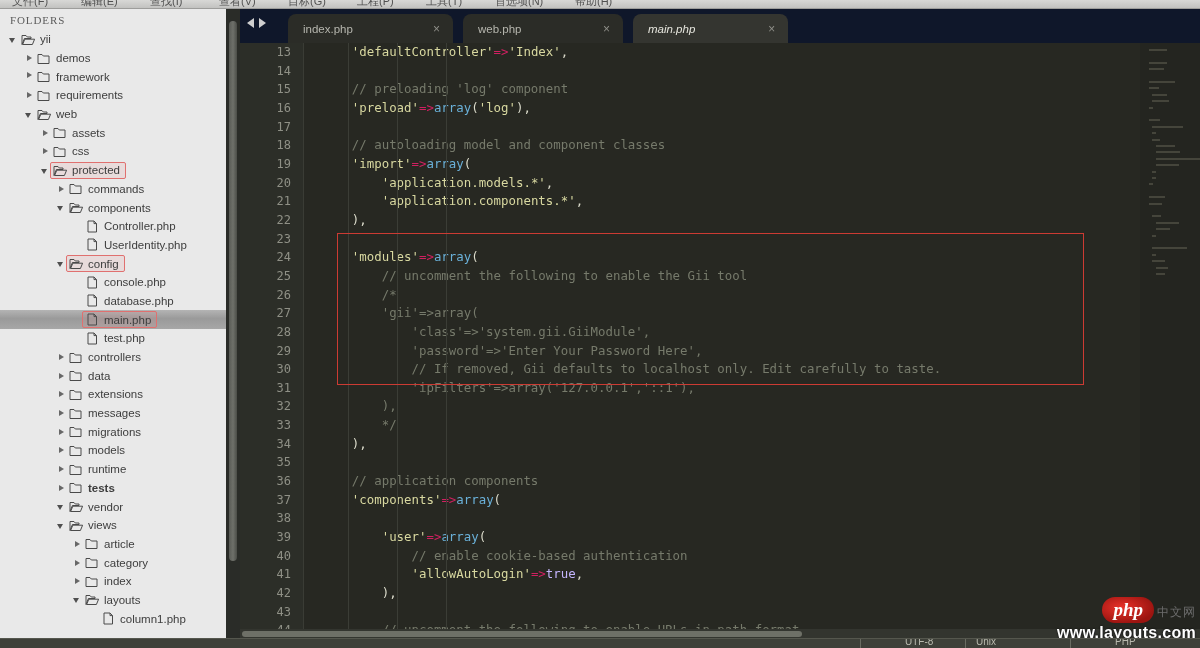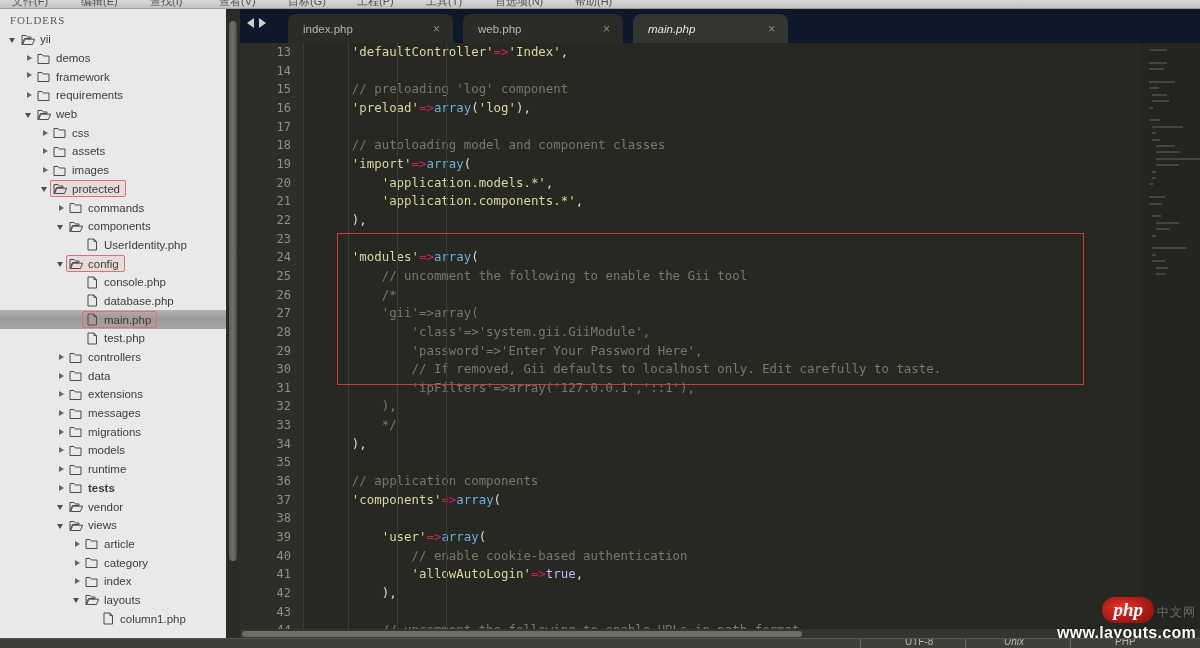--- a/index.html
+++ b/index.html
@@ -411,49 +411,35 @@
         <div class="row">
           <span style="flex: 0 0 40px;"></span>
           <span style="display: flex; align-items: center;">
             <span class="arrow closed"></span>
             <span style="display: flex; align-items: center; padding: 1px 5px 1px 2px;">
               <span class="ficon">
                 <svg width="15" height="13" viewBox="0 0 15 13">
                   <path d="M1 11.5 L1 2.5 L5 2.5 L6.3 4 L12 4 L12 11.5 Z" fill="none" stroke="#4a4a4a" stroke-width="1"></path>
                 </svg>
               </span>
+              <span class="lbl">assets</span>
+            </span>
+          </span>
+        </div>
+        <div class="row">
+          <span style="flex: 0 0 40px;"></span>
+          <span style="display: flex; align-items: center;">
+            <span class="arrow closed"></span>
+            <span style="display: flex; align-items: center; padding: 1px 5px 1px 2px;">
+              <span class="ficon">
+                <svg width="15" height="13" viewBox="0 0 15 13">
+                  <path d="M1 11.5 L1 2.5 L5 2.5 L6.3 4 L12 4 L12 11.5 Z" fill="none" stroke="#4a4a4a" stroke-width="1"></path>
+                </svg>
+              </span>
               <span class="lbl">css</span>
-            </span>
-          </span>
-        </div>
-        <div class="row">
-          <span style="flex: 0 0 40px;"></span>
-          <span style="display: flex; align-items: center;">
-            <span class="arrow closed"></span>
-            <span style="display: flex; align-items: center; padding: 1px 5px 1px 2px;">
-              <span class="ficon">
-                <svg width="15" height="13" viewBox="0 0 15 13">
-                  <path d="M1 11.5 L1 2.5 L5 2.5 L6.3 4 L12 4 L12 11.5 Z" fill="none" stroke="#4a4a4a" stroke-width="1"></path>
-                </svg>
-              </span>
-              <span class="lbl">assets</span>
-            </span>
-          </span>
-        </div>
-        <div class="row">
-          <span style="flex: 0 0 40px;"></span>
-          <span style="display: flex; align-items: center;">
-            <span class="arrow closed"></span>
-            <span style="display: flex; align-items: center; padding: 1px 5px 1px 2px;">
-              <span class="ficon">
-                <svg width="15" height="13" viewBox="0 0 15 13">
-                  <path d="M1 11.5 L1 2.5 L5 2.5 L6.3 4 L12 4 L12 11.5 Z" fill="none" stroke="#4a4a4a" stroke-width="1"></path>
-                </svg>
-              </span>
-              <span class="lbl">images</span>
             </span>
           </span>
         </div>
         <div class="row">
           <span style="flex: 0 0 40px;"></span>
           <span style="display: flex; align-items: center;">
             <span class="arrow open"></span>
             <span class="hl-box" style="display: flex; align-items: center; padding: 1px 5px 1px 2px;">
               <span class="ficon">
                 <svg width="15" height="13" viewBox="0 0 15 13">
@@ -482,20 +468,34 @@
           <span style="flex: 0 0 56px;"></span>
           <span style="display: flex; align-items: center;">
             <span class="arrow open"></span>
             <span style="display: flex; align-items: center; padding: 1px 5px 1px 2px;">
               <span class="ficon">
                 <svg width="15" height="13" viewBox="0 0 15 13">
                   <path d="M1 11.5 L1 2.5 L5 2.5 L6.3 4 L10 4 L10 5.5 L3.4 5.5 L1 11.5 Z M3.8 6.2 L13.6 6.2 L11.4 11.5 L1.6 11.5 Z" fill="none" stroke="#4a4a4a" stroke-width="1"></path>
                 </svg>
               </span>
               <span class="lbl">components</span>
+            </span>
+          </span>
+        </div>
+        <div class="row">
+          <span style="flex: 0 0 72px;"></span>
+          <span style="display: flex; align-items: center;">
+            <span class="arrow "></span>
+            <span style="display: flex; align-items: center; padding: 1px 5px 1px 2px;">
+              <span class="ficon">
+                <svg width="15" height="13" viewBox="0 0 15 13">
+                  <path d="M3 1 L9 1 L11.5 3.6 L11.5 12 L3 12 Z M9 1 L9 3.6 L11.5 3.6" fill="none" stroke="#4a4a4a" stroke-width="1"></path>
+                </svg>
+              </span>
+              <span class="lbl">Controller.php</span>
             </span>
           </span>
         </div>
         <div class="row">
           <span style="flex: 0 0 72px;"></span>
           <span style="display: flex; align-items: center;">
             <span class="arrow "></span>
             <span style="display: flex; align-items: center; padding: 1px 5px 1px 2px;">
               <span class="ficon">
                 <svg width="15" height="13" viewBox="0 0 15 13">
@@ -937,17 +937,17 @@
       <span class="wm-logo">php</span><span class="wm-cn">中文网</span>
     </div>
     <div class="wm-url">www.layouts.com</div>
   </div>
 
   <div class="statusbar" id="statusbar">
       <div class="sep" style="left: 860px;"></div>
       <div class="sep" style="left: 965px;"></div>
       <div class="sep" style="left: 1070px;"></div>
       <span class="sitem" style="left: 905px;">UTF-8</span>
-      <span class="sitem" style="left: 1004px; font-style: italic;">Unix</span>
+      <span class="sitem" style="left: 976px;">Unix</span>
       <span class="sitem" style="left: 1115px;">PHP</span>
     </div>
 
 </div>
 
 </body></html>

